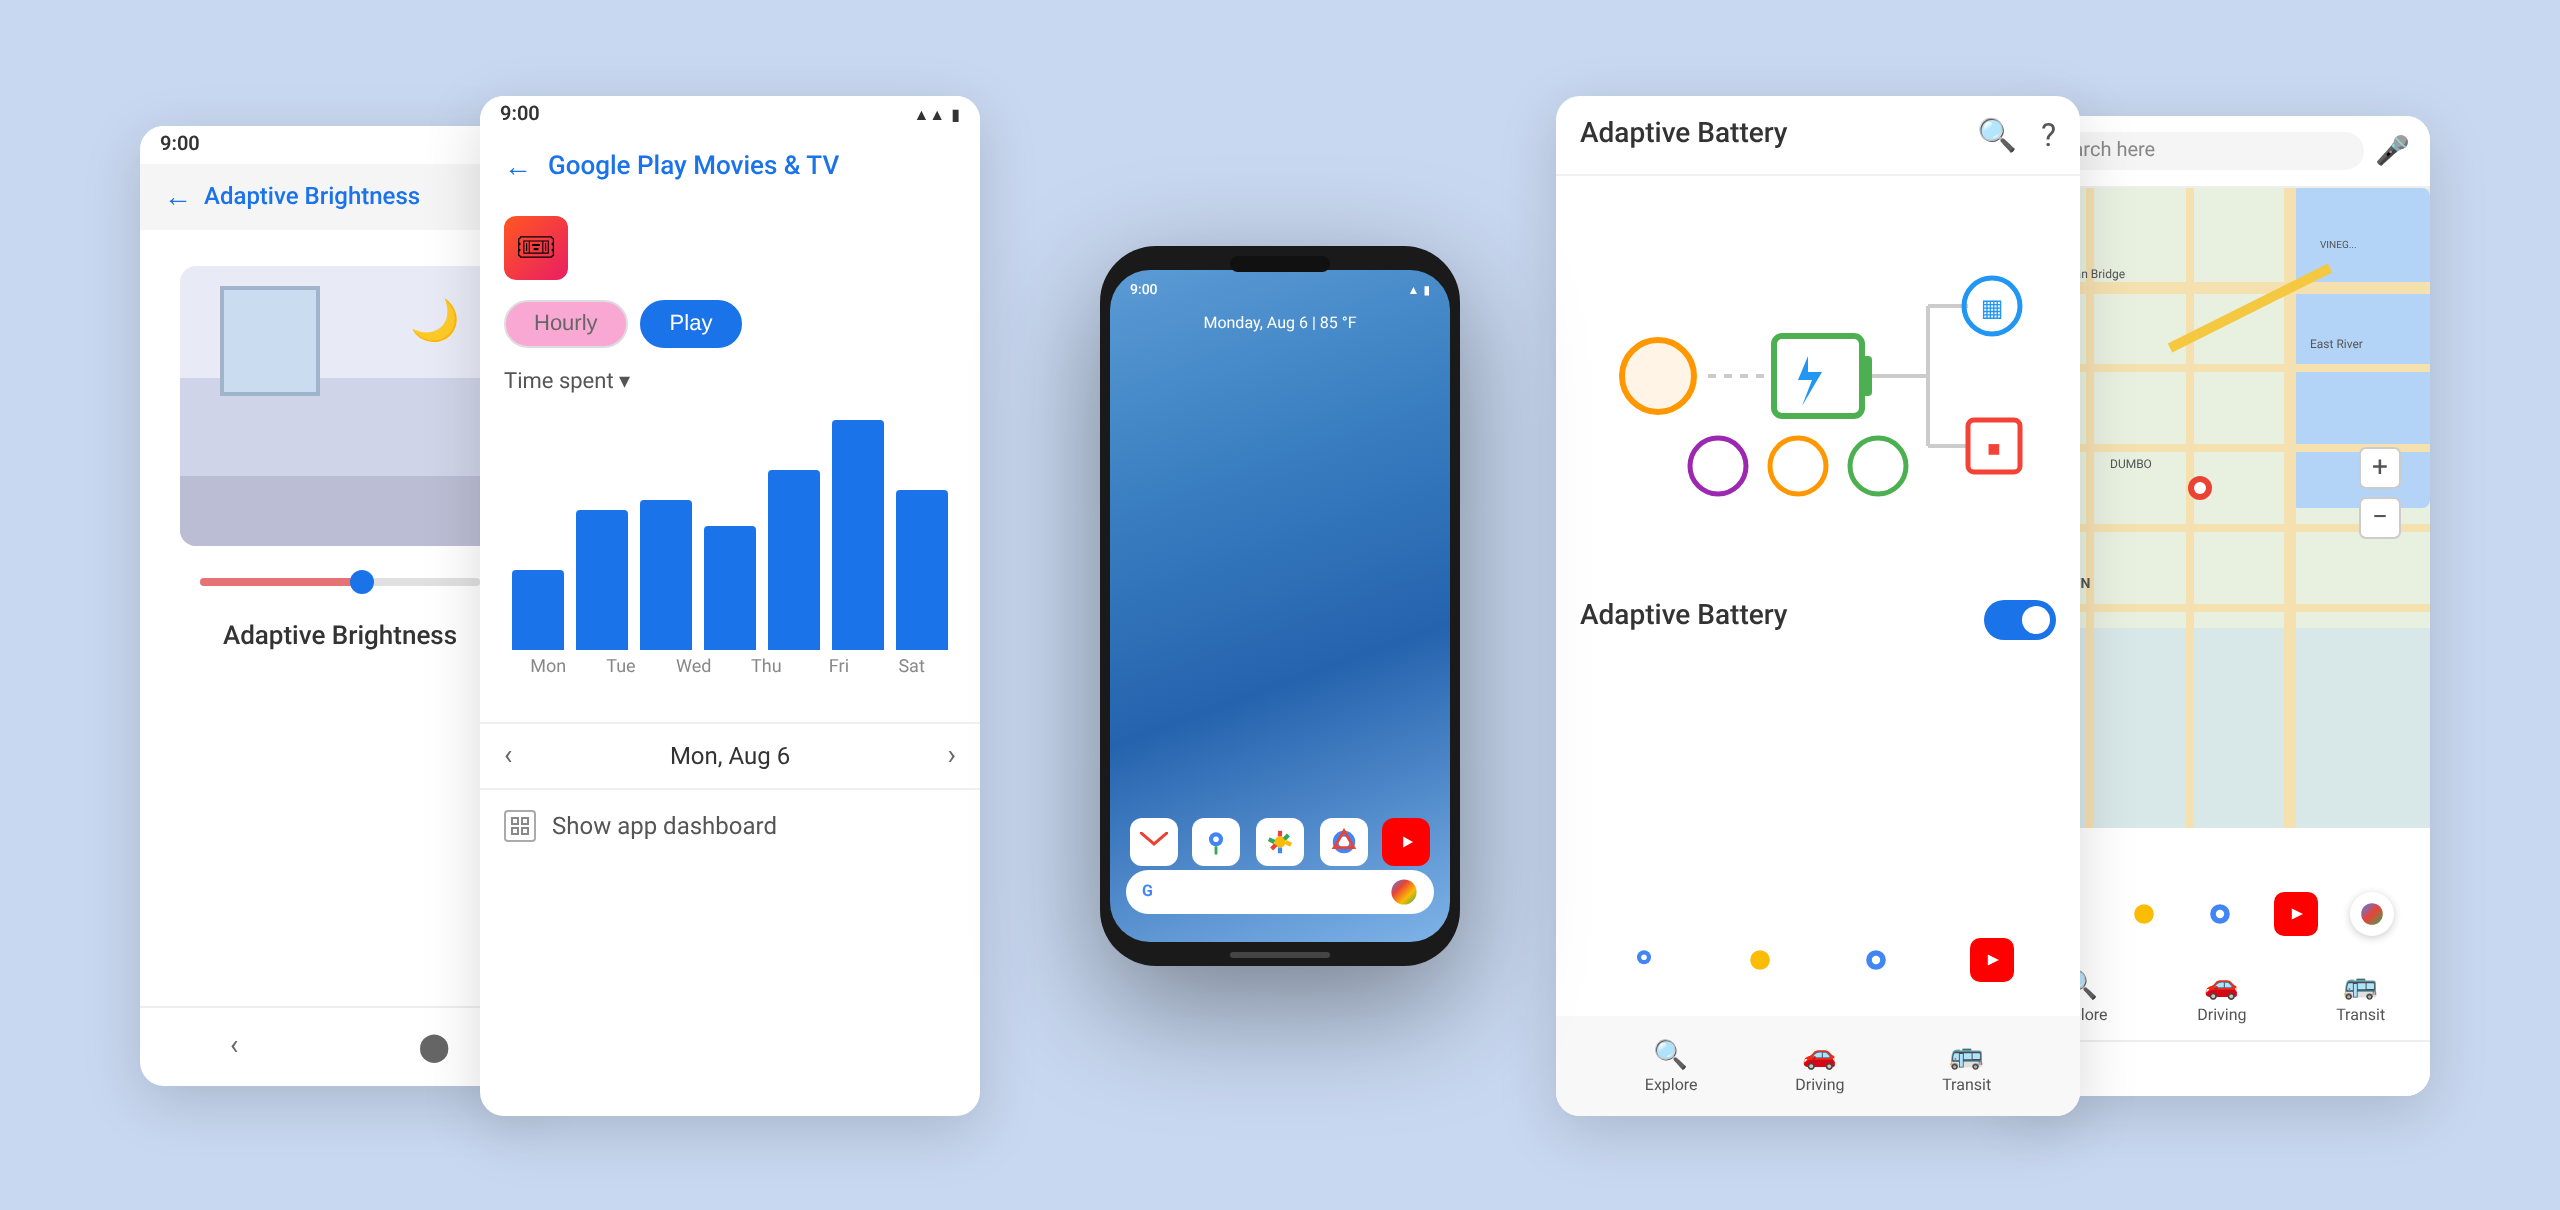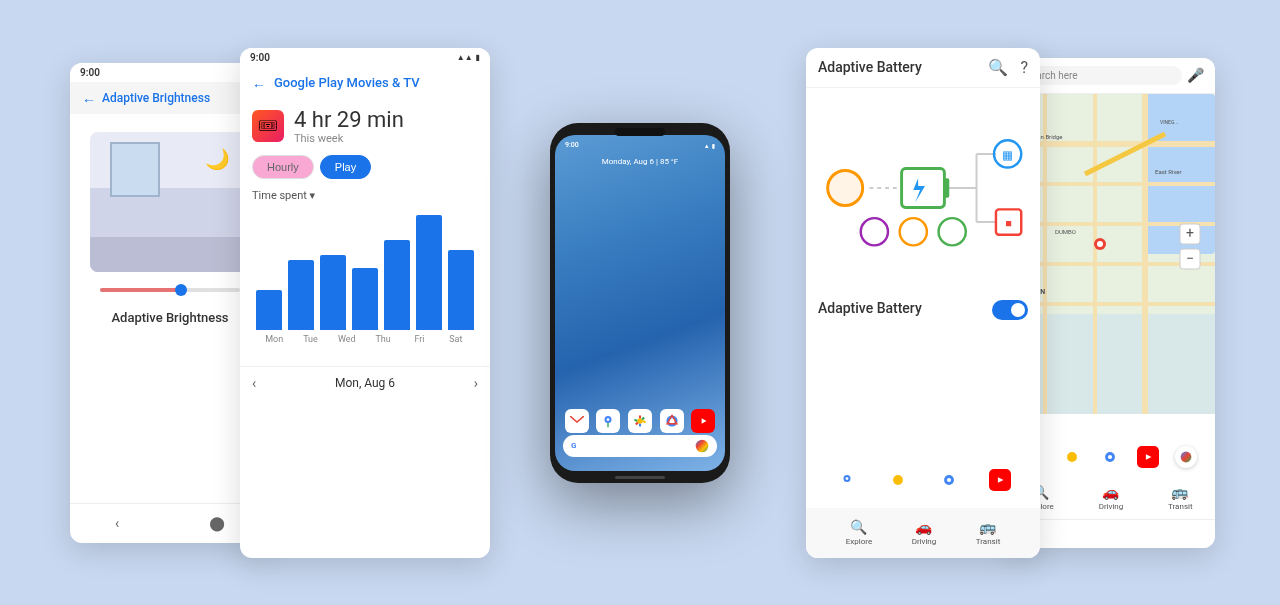--- a/index.html
+++ b/index.html
@@ -411,21 +411,21 @@
       align-items: center;
       justify-content: center;
     }
     .show-dashboard-text {
       font-size: 12px;
       color: #555;
     }
 
     
     .screen-center-right {
-      width: 234px;
+      width: 262px;
       height: 510px;
       right: 200px;
       top: 50%;
       transform: translateY(-50%);
       z-index: 6;
     }
     .screen-cr-header {
       padding: 10px 12px;
       display: flex;
       justify-content: space-between;
@@ -659,24 +659,20 @@
         <span>▮</span>
       </div>
     </div>
     <div class="screen-cl-header">
       <span class="back-arrow">←</span>
       <span class="screen-cl-app-title">Google Play Movies &amp; TV</span>
     </div>
     <div class="screen-cl-content">
       <div class="movie-icon-row">
         <div class="movie-ticket-icon">🎟</div>
-        <div>
-          <div class="usage-time">4 hr 29 min</div>
-          <div class="usage-period">This week</div>
-        </div>
       </div>
       <div class="toggle-row">
         <button class="toggle-btn inactive">Hourly</button>
         <button class="toggle-btn active">Play</button>
       </div>
       <div class="time-spent-label">
         <span>Time spent ▾</span>
       </div>
       <div class="chart-area">
         <div class="chart-bars">
@@ -695,20 +691,31 @@
           <span class="chart-label">Thu</span>
           <span class="chart-label">Fri</span>
           <span class="chart-label">Sat</span>
         </div>
       </div>
     </div>
     <div class="chart-nav">
       <span class="chart-nav-arrow">‹</span>
       <span class="chart-nav-text">Mon, Aug 6</span>
       <span class="chart-nav-arrow">›</span>
+    </div>
+    <div class="show-dashboard">
+      <div class="dashboard-icon">
+        <svg width="10" height="10" viewBox="0 0 10 10" fill="none">
+          <rect x="1" y="1" width="3" height="3" stroke="#888" stroke-width="1"></rect>
+          <rect x="6" y="1" width="3" height="3" stroke="#888" stroke-width="1"></rect>
+          <rect x="1" y="6" width="3" height="3" stroke="#888" stroke-width="1"></rect>
+          <rect x="6" y="6" width="3" height="3" stroke="#888" stroke-width="1"></rect>
+        </svg>
+      </div>
+      <span class="show-dashboard-text">Show app dashboard</span>
     </div>
   </div>
 
   <div class="phone">
     <div class="phone-notch"></div>
     <div class="phone-screen">
       <div class="phone-status-bar">
         <span class="phone-status-time">9:00</span>
         <div class="phone-status-icons">
           <span>▲</span>

